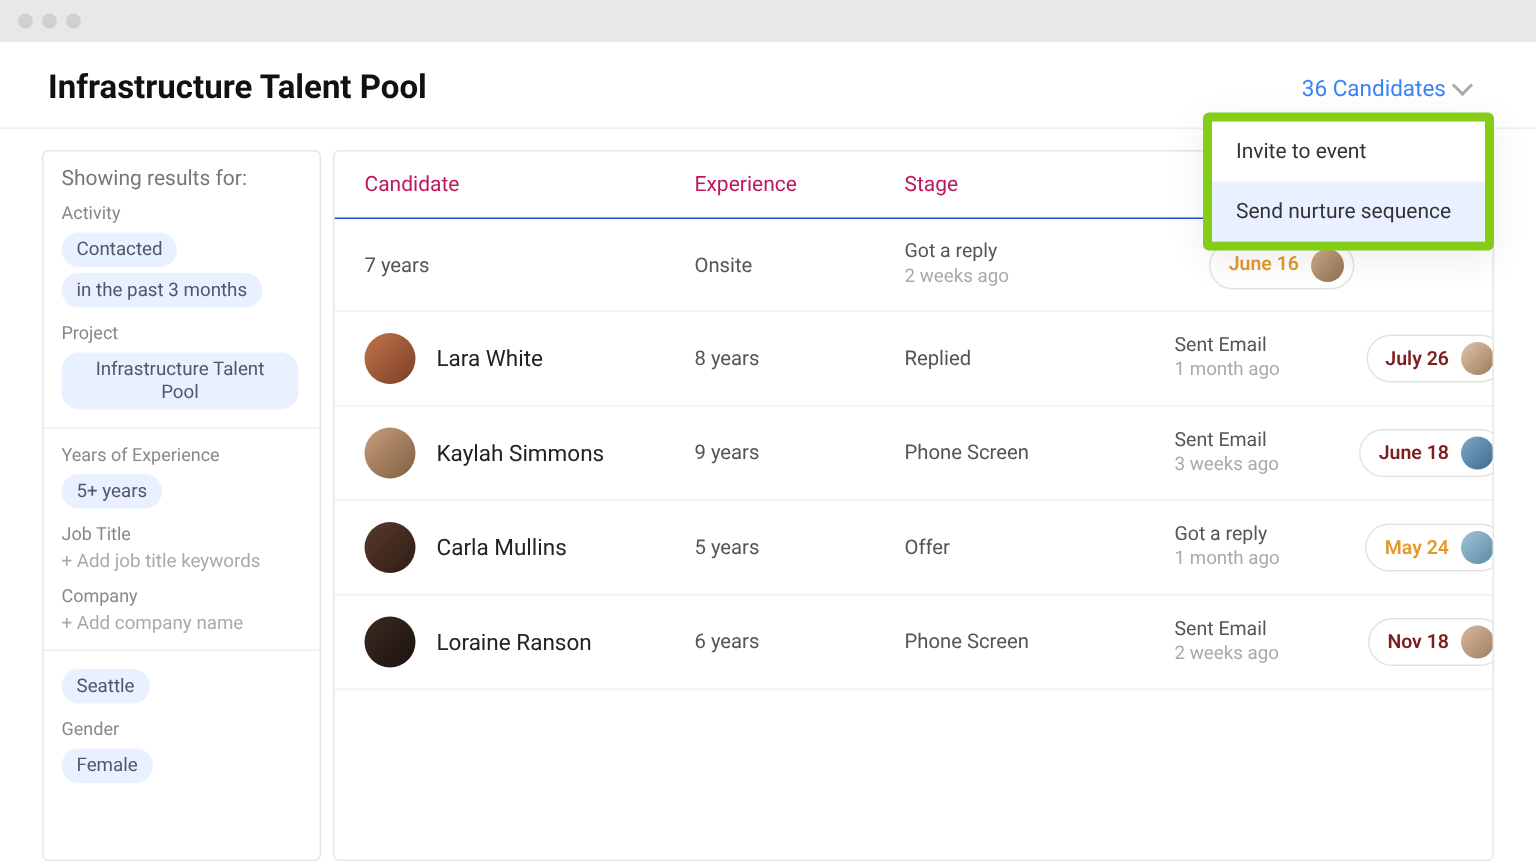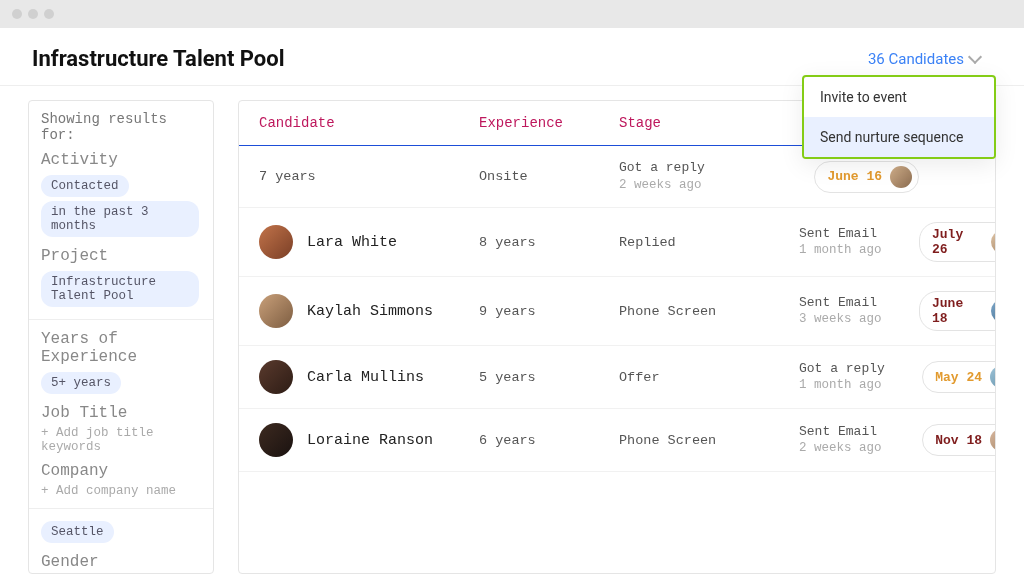--- a/index.html
+++ b/index.html
@@ -34,43 +34,44 @@
     display: flex; align-items: center; gap: 6px;
     color: #3b82f6; font-size: 15px; cursor: pointer;
     padding-right: 12px;
   }
   .chevron-down {
     width: 10px; height: 10px;
     border-right: 2px solid #aaa; border-bottom: 2px solid #aaa;
     transform: rotate(45deg); margin-top: -4px;
   }
 
-  .main { display: flex; padding: 14px 28px 0 28px; gap: 24px; height: calc(576px - 28px - 60px); font-family: Liberation Mono, monospace; }
+  .main { display: flex; padding: 14px 28px 0 28px; gap: 8px; height: calc(576px - 28px - 60px); }
 
   .sidebar {
     width: 186px;
     border: 1px solid #e5e5e5;
     border-radius: 4px;
     background: #fff;
     font-size: 13px;
     padding-bottom: 8px;
   }
   .sidebar section { padding: 10px 12px; }
   .sidebar hr { border: none; border-top: 1px solid #eee; }
   .side-header { color: #777; font-size: 14px; margin-bottom: 2px; }
-  .side-label { color: #888; font-size: 16px; margin-top: 8px; margin-bottom: 4px; }
+  .side-label { color: #888; font-size: 12px; margin-top: 8px; margin-bottom: 4px; }
   .pill {
     display: inline-block;
     background: #e9f0ff;
     color: #556;
     padding: 4px 10px;
     border-radius: 12px;
     font-size: 12.5px;
     margin: 2px 2px 2px 0;
     cursor: pointer;
+    text-align: center;
   }
   .placeholder-link { color: #aaa; font-size: 12.5px; margin-top: 2px; cursor: pointer; }
 
   .table-wrap { flex: 1; border: 1px solid #e5e5e5; border-radius: 4px; overflow: hidden; position: relative; background:#fff; }
   .thead {
     display: grid;
     grid-template-columns: 220px 140px 180px 1fr;
     padding: 14px 20px;
     color: #be185d;
     font-size: 14px;
@@ -109,21 +110,21 @@
     background: linear-gradient(135deg, var(--c1), var(--c2));
   }
   .orange { color: #e29a2e; }
   .green { color: #7f1d1d; }
 
   .dropdown {
     position: absolute;
     top: 75px; right: 28px;
     width: 194px;
     background: #fff;
-    border: 2px solid #84cc16;
+    border: 6px solid #84cc16;
     border-radius: 4px;
     box-shadow: 0 6px 24px rgba(0,0,0,0.08);
     z-index: 50;
     overflow: hidden;
   }
   .dropdown-item {
     padding: 12px 16px;
     font-size: 14px;
     cursor: pointer;
   }

